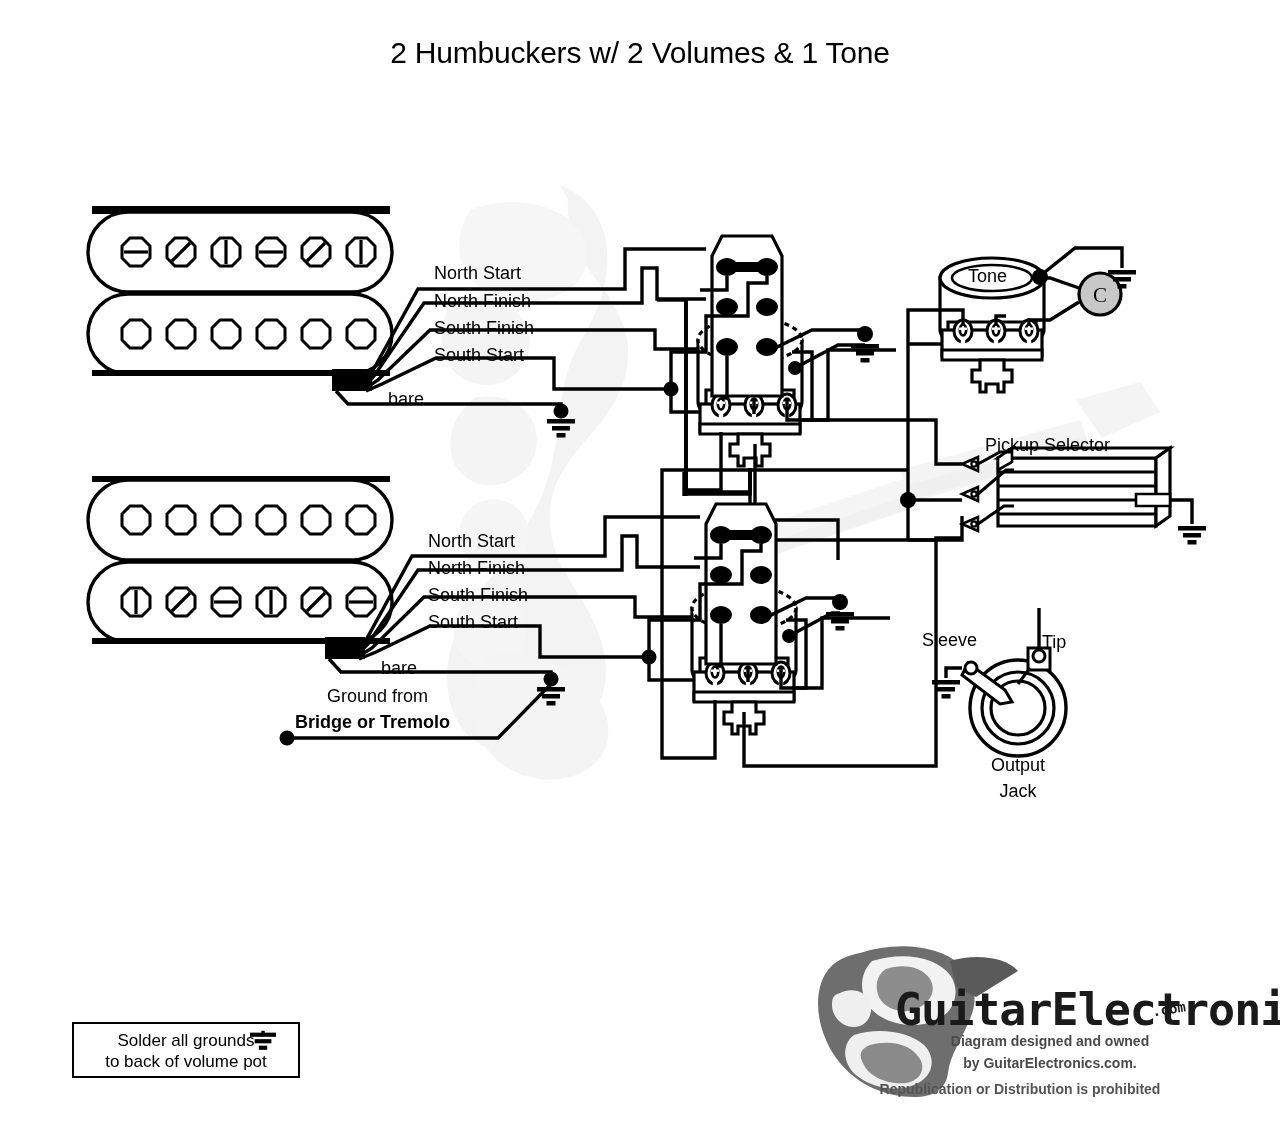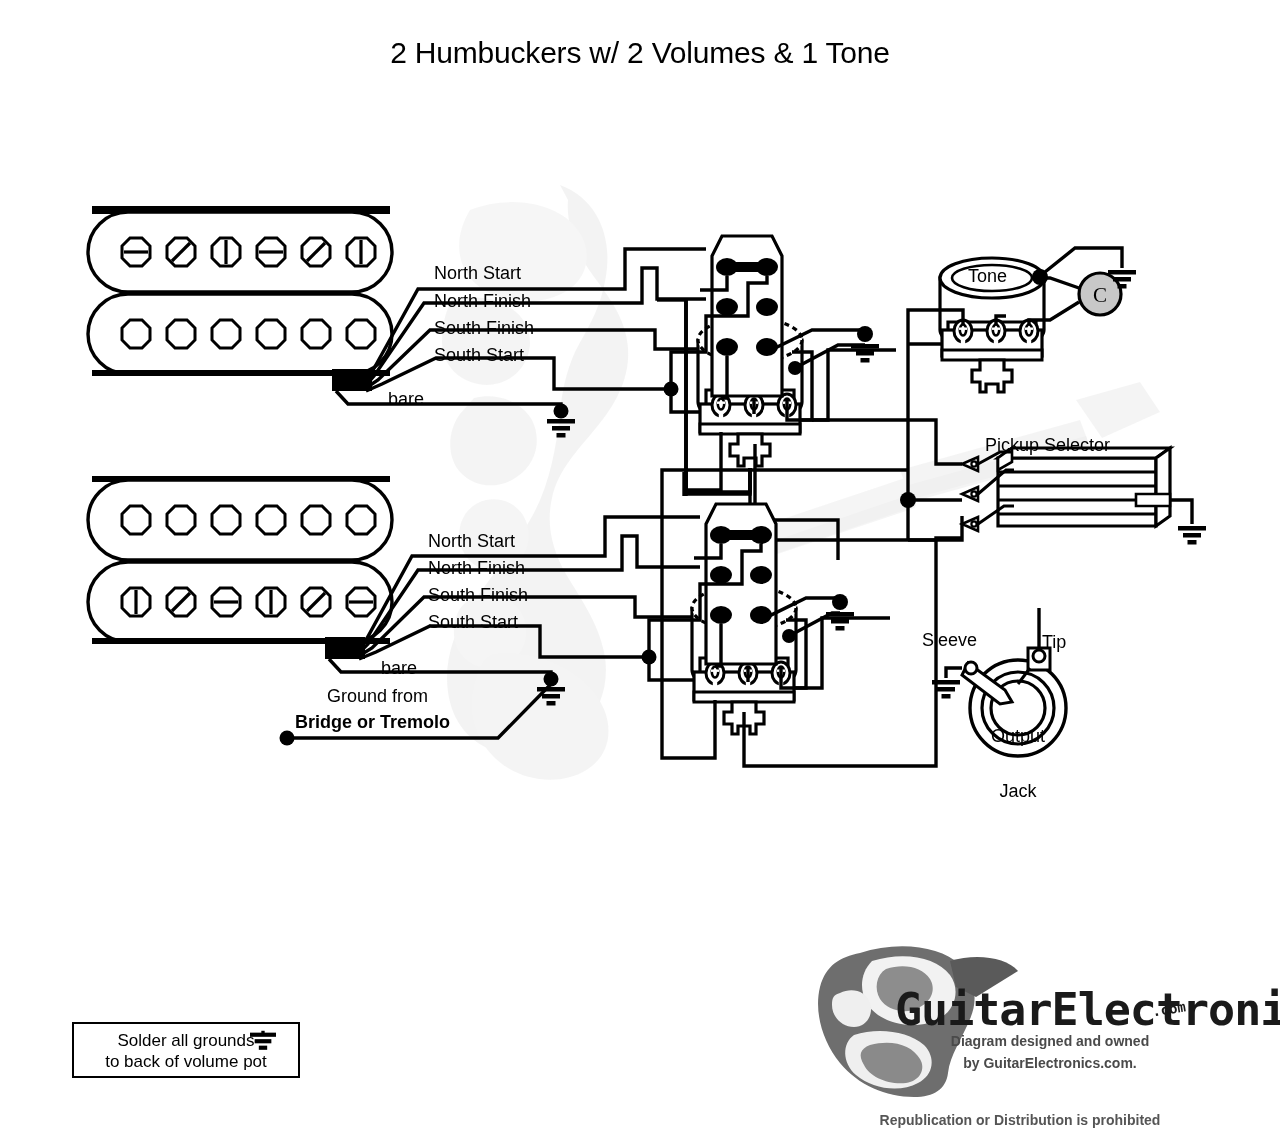--- a/index.html
+++ b/index.html
@@ -25,21 +25,21 @@
   #logoWord{position:absolute;left:95px;top:48px;font-size:45px;font-weight:bold;
             letter-spacing:-1px;font-family:"DejaVu Sans Mono",monospace;
             color:#1a1a1a;}
   #logoCom{position:absolute;left:352px;top:66px;font-size:14px;font-weight:bold;
            font-family:"DejaVu Sans Mono",monospace;color:#1a1a1a;
            transform:rotate(-9deg);}
   .logoline{position:absolute;width:100%;text-align:center;font-size:14px;
             font-weight:bold;color:#4a4a4a;}
   #logoL1{top:98px;left:60px;width:380px;}
   #logoL2{top:120px;left:60px;width:380px;}
-  #logoL3{top:146px;left:0;width:440px;color:#555;margin-top:31px;}
+  #logoL3{top:146px;left:0;width:440px;color:#555;}
 </style>
 </head>
 <body>
 
 <div id="stage">
 
   <svg id="diagram" viewBox="0 0 1280 1128">
     <defs>
       <g id="gndSym">
         <rect x="-14" y="0" width="28" height="4.5"></rect>
@@ -461,21 +461,21 @@
 
   <div class="lbl" style="left:327px;top:686px;">Ground from</div>
   <div class="lbl" style="left:295px;top:712px;font-weight:bold;">Bridge or Tremolo</div>
 
   <div class="lbl" style="left:968px;top:266px;font-size:18px;">Tone</div>
 
   <div class="lbl" style="left:985px;top:427px;margin-top:8px;">Pickup Selector</div>
 
   <div class="lbl" style="left:922px;top:630px;">Sleeve</div>
   <div class="lbl" style="left:1042px;top:632px;">Tip</div>
-  <div class="lbl ctr" style="left:968px;top:726px;width:100px;">Output</div>
+  <div class="lbl ctr" style="left:968px;top:755px;width:100px;">Output</div>
   <div class="lbl ctr" style="left:968px;top:781px;width:100px;">Jack</div>
 
   <div id="notebox">
     <div class="l1">Solder all grounds</div>
     <div class="l2">to back of volume pot</div>
     <svg id="noteGnd" width="26" height="22" viewBox="-14 -2 28 22">
       <g fill="#000">
           <use href="#gndSym"></use>
         </g>
       <rect x="-1.8" y="-2" width="3.6" height="4" fill="#000"></rect>

